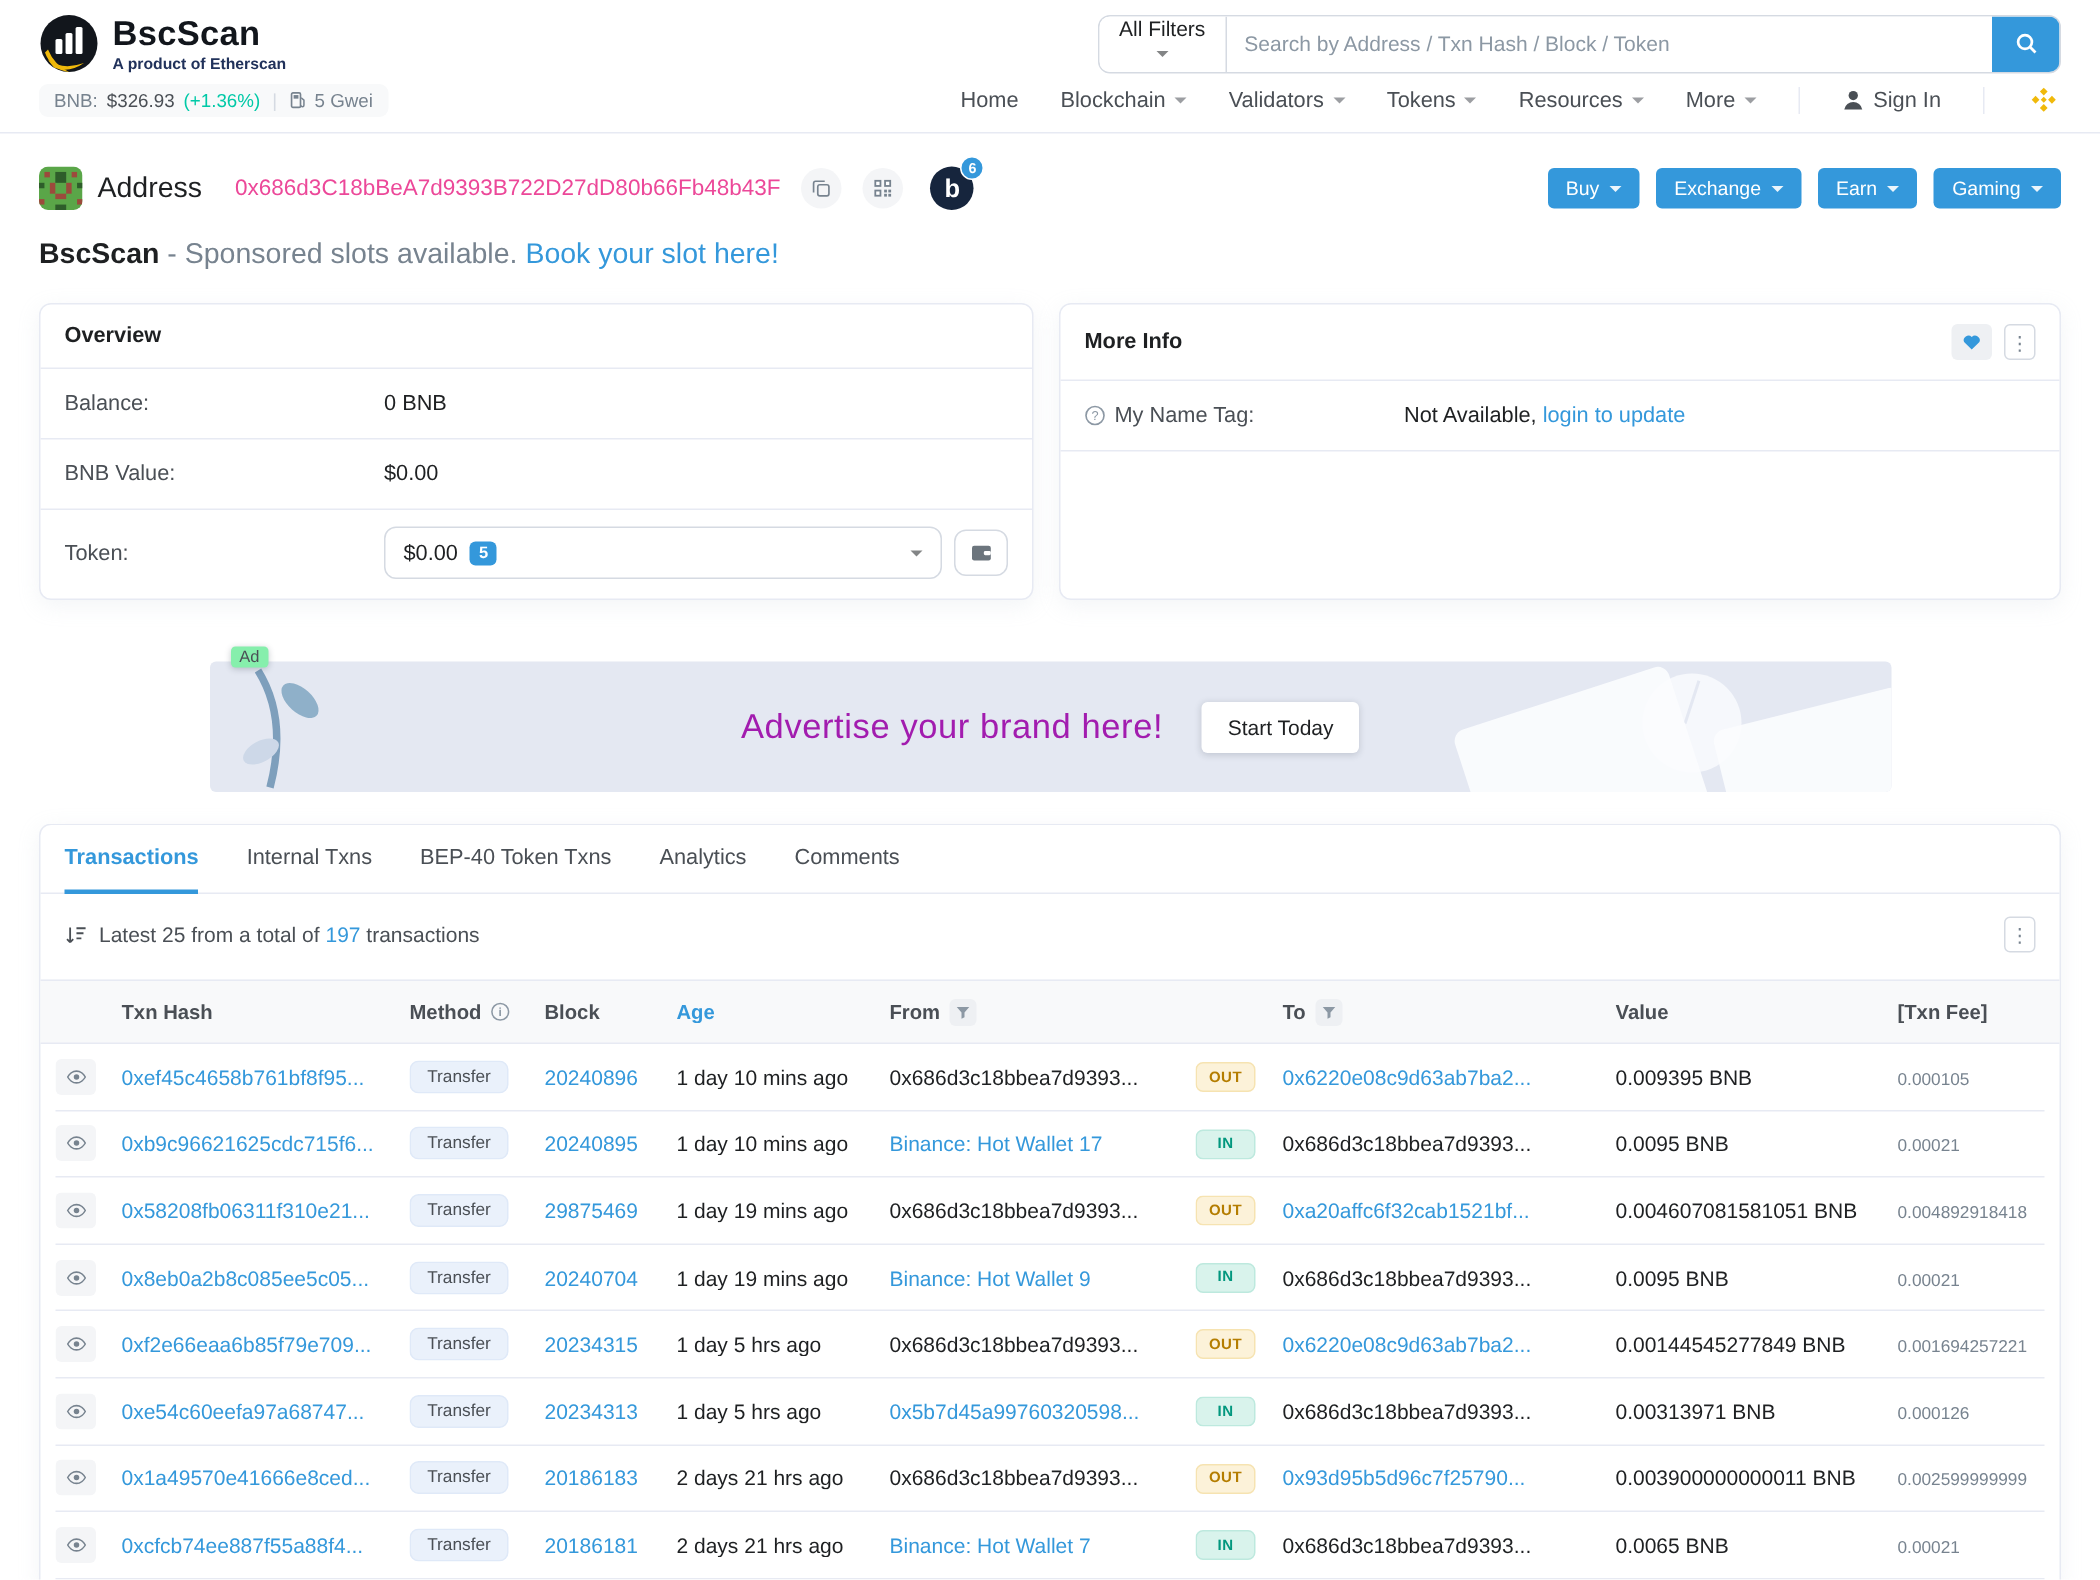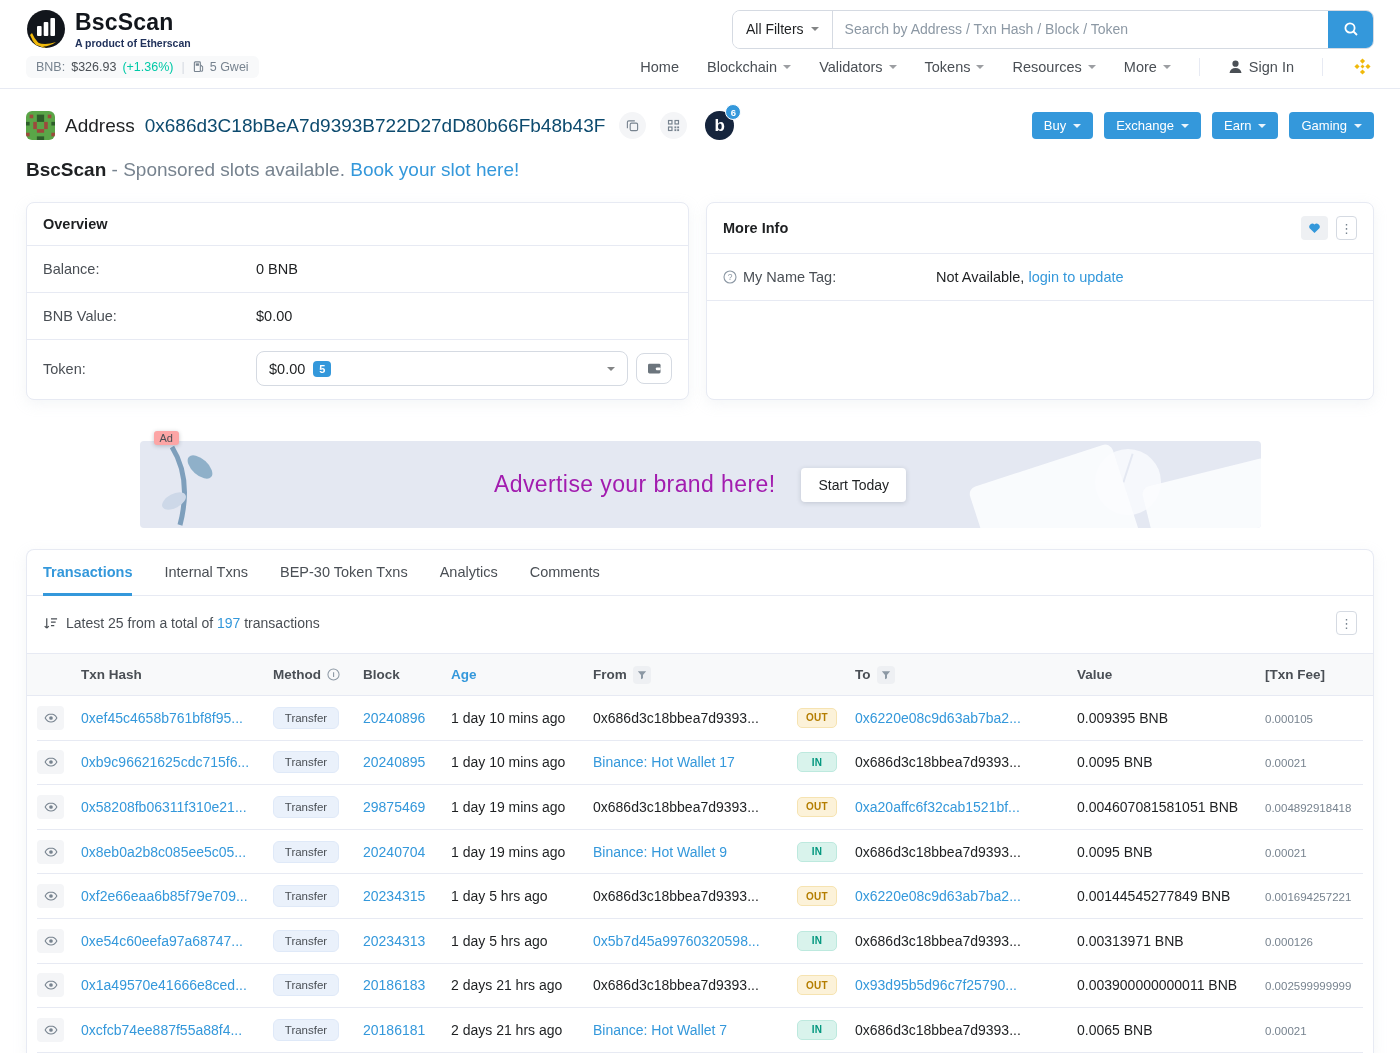--- a/index.html
+++ b/index.html
@@ -12,42 +12,42 @@
   .link { color:#3498db; }
   .plain { color:#1e2022; }
   button { font-family:inherit; cursor:pointer; }
 
   
   .topbar-row1 { display:flex; justify-content:space-between; align-items:center; padding:9px 26px 5px; }
   .brand { display:flex; align-items:center; gap:9px; }
   .brand-text .bname { font-size:23px; font-weight:bold; color:#12161c; letter-spacing:.2px; }
   .brand-text .btag  { font-size:10.5px; font-weight:bold; color:#21325b; margin-top:1px; }
   .searchbar { display:flex; width:642px; height:39px; border:1px solid #d5dae2; border-radius:8px; overflow:hidden; }
-  .filter-select { display:flex; align-items:center; gap:7px; padding:0 13px; font-size:14px; color:#1e2022; background:#fff; border-right:1px solid #d5dae2; cursor:pointer; white-space:nowrap; }
+  .filter-select { display:flex; align-items:center; gap:7px; padding:0 13px; font-size:14px; color:#1e2022; background:#fff; border-right:1px solid #d5dae2; cursor:pointer; white-space:nowrap;flex-direction:column; }
   .search-input { flex:1; border:none; outline:none; padding:0 12px; font-size:14px; color:#8b5cf6; }
   .search-input::placeholder { color:#8c98a4; }
   .search-btn { width:45px; background:#3498db; border:none; display:flex; align-items:center; justify-content:center; }
   .caret { display:inline-block; width:0; height:0; border-left:4px solid transparent; border-right:4px solid transparent; border-top:4.5px solid currentColor; opacity:.55; }
 
   .topbar-row2 { display:flex; justify-content:space-between; align-items:center; padding:1px 26px 10px; border-bottom:1px solid #e7eaf3;gap:40px; }
   .ticker { display:flex; align-items:center; gap:6px; background:#f8f9fa; border-radius:6px; padding:4px 10px; font-size:12.5px; color:#77838f; }
   .ticker .t-price { color:#4a4f55; }
   .ticker .t-change { color:#00c9a7; }
   .ticker .t-sep { color:#d5dae2; padding:0 2px; }
   .mainnav { display:flex; align-items:center; gap:28px; font-size:14.5px; color:#4a4f55; }
   .nav-item { display:flex; align-items:center; gap:6px; cursor:pointer; white-space:nowrap; }
   .vdiv { width:1px; height:18px; background:#e7eaf3; }
   .signin { display:flex; align-items:center; gap:6px; cursor:pointer; }
 
   
   .address-head { display:flex; justify-content:space-between; align-items:center; padding:22px 26px 0; }
   .addr-left { display:flex; align-items:center; gap:10px; }
   .blockie { border-radius:6px; }
   .addr-title { font-size:19px; color:#1e2022; font-weight:400; }
-  .addr-hash { font-size:19px; color:#0c4a6e; margin-left:0; }
+  .addr-hash { font-size:15px; color:#ec4899; margin-left:12px; }
   .round-btn { width:27px; height:27px; border-radius:50%; border:none; background:#f4f5f7; display:flex; align-items:center; justify-content:center; margin-left:4px; }
   .b-badge-wrap { position:relative; margin-left:8px; }
   .b-circle { width:29px; height:29px; border-radius:50%; background:#16253d; color:#fff; font-size:17px; font-weight:bold; display:flex; align-items:center; justify-content:center; cursor:pointer; }
   .b-count { position:absolute; top:-7px; right:-7px; width:16px; height:16px; border-radius:50%; background:#3498db; color:#fff; font-size:9.5px; font-weight:bold; display:flex; align-items:center; justify-content:center; border:1px solid #fff; }
   .addr-actions { display:flex; gap:11px; }
   .action-btn { display:flex; align-items:center; gap:7px; background:#3498db; color:#fff; border:none; border-radius:4px; font-size:13px; padding:6px 12px; }
   .action-btn .caret { opacity:.9; border-top-color:#fff; }
 
   
   .sponsored { padding:19px 26px 0; font-size:19px; color:#77838f; }
@@ -71,21 +71,21 @@
   .count-badge { background:#3498db; color:#fff; font-size:11px; font-weight:bold; border-radius:4px; padding:2px 6px; }
   .wallet-btn { width:36px; height:31px; border:1px solid #d5dae2; border-radius:8px; background:#fff; display:flex; align-items:center; justify-content:center; }
   .mi-buttons { display:flex; gap:8px; }
   .heart-btn { width:27px; height:24px; border:none; border-radius:4px; background:#eef0f3; display:flex; align-items:center; justify-content:center; }
   .dots-btn { width:21px; height:24px; border:1px solid #d5dae2; border-radius:4px; background:#fff; color:#77838f; font-size:13px; line-height:1; display:flex; align-items:center; justify-content:center; }
   .mi-row { display:flex; align-items:center; padding:15px 16px; border-bottom:1px solid #e7eaf3; font-size:14.5px; }
   .mi-label { width:213px; flex:none; color:#4a4f55; display:flex; align-items:center; gap:6px; }
 
   
   .ad-wrap { position:relative; width:1121px; margin:41px auto 0; }
-  .ad-tag { position:absolute; top:-10px; left:14px; z-index:3; background:#fca5a5; border-radius:3px; padding:1px 6px; font-size:11px; color:#4a4f55; box-shadow:0 1px 4px rgba(31,45,61,.25); }
+  .ad-tag { position:absolute; top:-10px; left:14px; z-index:3; background:#86efac; border-radius:3px; padding:1px 6px; font-size:11px; color:#4a4f55; box-shadow:0 1px 4px rgba(31,45,61,.25); }
   .ad-banner { position:relative; height:87px; background:#e4e8f2; border-radius:4px; display:flex; align-items:center; justify-content:center; gap:26px; overflow:hidden; }
   .ad-headline { font-size:23px; color:#a21caf; letter-spacing:.4px; z-index:2; }
   .ad-cta { background:#fff; border:none; border-radius:4px; padding:9px 17px; font-size:14px; color:#1e2022; box-shadow:0 1px 5px rgba(31,45,61,.18); z-index:2; }
   .ad-deco-left { position:absolute; left:18px; top:0; bottom:0; }
   .ad-deco-right { position:absolute; right:0; top:0; bottom:0; width:290px; }
   .deco-key { position:absolute; background:#fbfcfe; border-radius:8px; opacity:.92; }
   .deco-key.k1 { width:150px; height:110px; right:130px; top:22px; transform:rotate(-18deg); }
   .deco-key.k2 { width:130px; height:100px; right:-20px; top:30px; transform:rotate(-14deg); }
   .deco-pie { position:absolute; width:66px; height:66px; border-radius:50%; background:#f6f8fc; right:100px; top:8px; }
   .deco-pie:after { content:""; position:absolute; left:32px; top:4px; width:1.5px; height:30px; background:#e4e8f2; transform:rotate(18deg); }
@@ -352,21 +352,21 @@
       <div class="deco-key k1"></div>
       <div class="deco-key k2"></div>
     </div>
   </div>
 </div>
 
 <div class="txcard">
   <div class="tabs">
     <div class="tab active">Transactions</div>
     <div class="tab">Internal Txns</div>
-    <div class="tab">BEP-30 Token Txns</div>
+    <div class="tab">BEP-40 Token Txns</div>
     <div class="tab">Analytics</div>
     <div class="tab">Comments</div>
   </div>
 
   <div class="tx-summary">
     <div class="tx-summary-left">
       <svg width="15" height="15" viewBox="0 0 16 16" fill="none" stroke="#4a4f55" stroke-width="1.3">
         <path d="M4 2.5v10.5M4 13l-2.2-2.2M4 13l2.2-2.2"></path>
         <path d="M8.5 3h6.5M8.5 6.6h5M8.5 10.2h3.5"></path>
       </svg>

